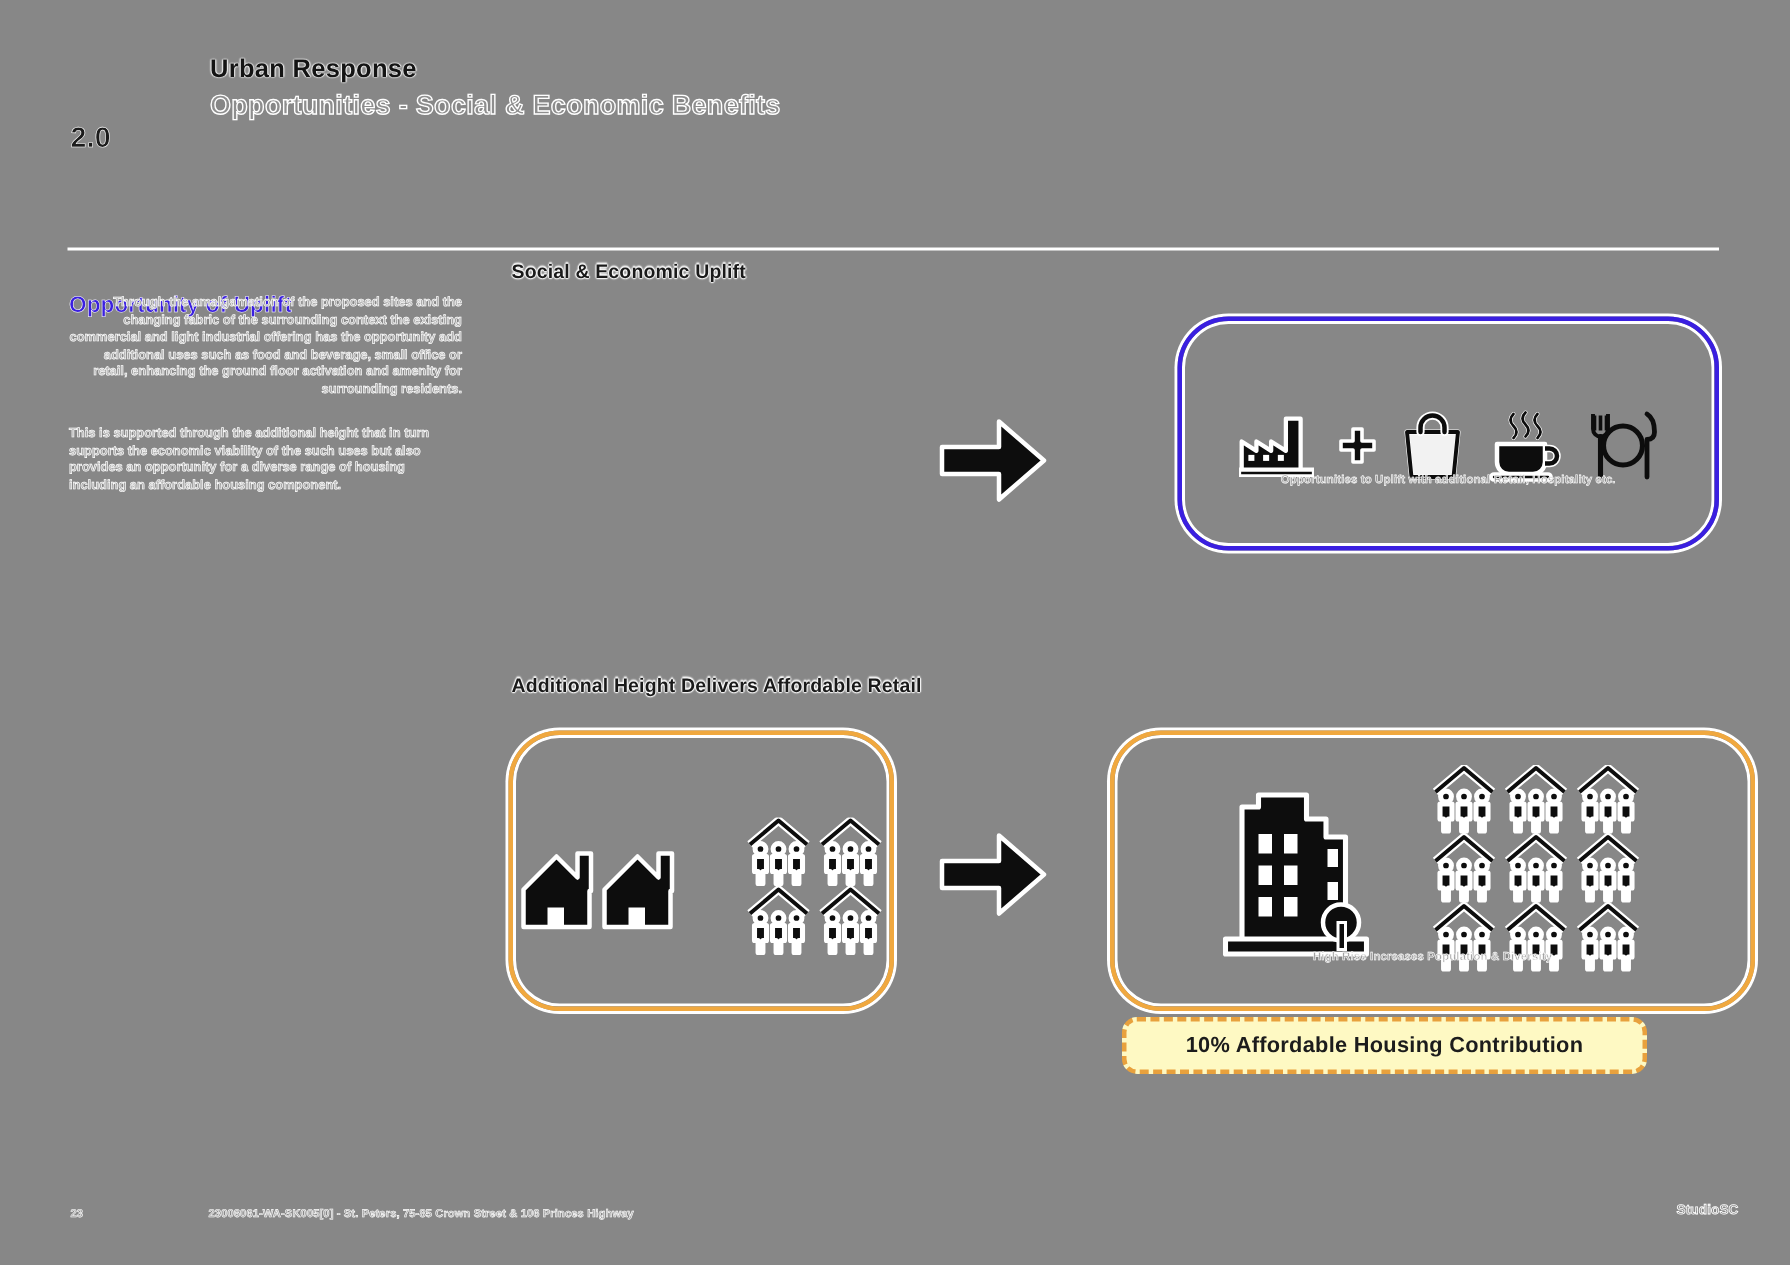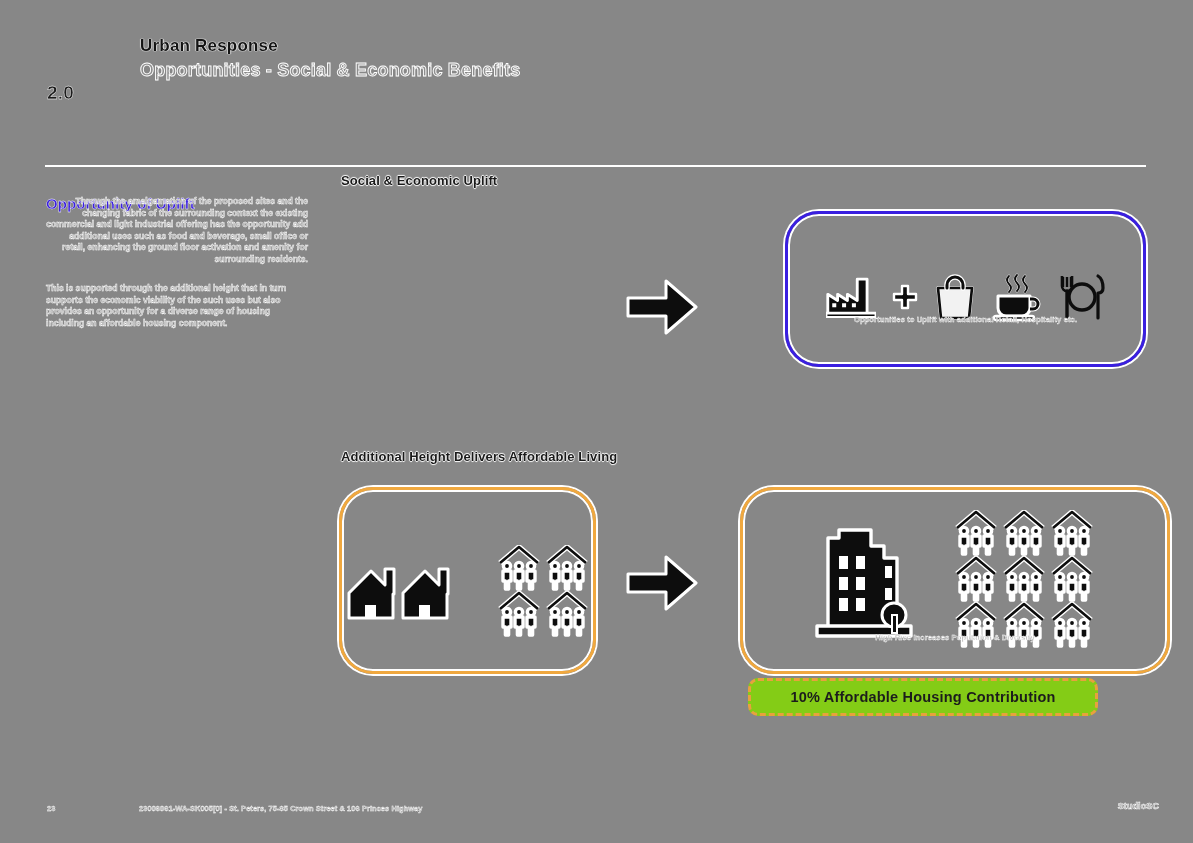--- a/index.html
+++ b/index.html
@@ -149,21 +149,21 @@
   #arrow-2 { left: 626px; top: 554px; }
 
   
   .banner {
     position: absolute;
     left: 748px;
     top: 678px;
     width: 350px;
     height: 38px;
     border-radius: 10px;
-    background: #84cc16;
+    background: #fef9c3;
     border: 3px dashed #e8a13d;
     box-sizing: border-box;
     display: flex;
     align-items: center;
     justify-content: center;
   }
   .banner-label {
     font-size: 14.5px;
     font-weight: bold;
     color: #1c1c1c;
@@ -269,21 +269,21 @@
             <path d="M9 18 V45" stroke="#0d0d0d" stroke-width="3.4" fill="none" stroke-linecap="round"></path>
             <circle cx="24" cy="24" r="13" fill="none" stroke="#0d0d0d" stroke-width="3.4"></circle>
             <path d="M40 3 q5 3 5 12 q0 5 -5 5 V45" fill="none" stroke="#0d0d0d" stroke-width="3.2" stroke-linecap="round"></path>
           </g>
         </svg>
       </span>
     </div>
     <div class="panel-cap" id="cap-b">Opportunities to Uplift with additional Retail, Hospitality etc.</div>
   </div>
 
-  <div class="sec-h sec-h-2">Additional Height Delivers Affordable Living</div>
+  <div class="sec-h sec-h-2">Additional Height Delivers Affordable Retail</div>
 
   <div class="panel orange" id="panel-c">
     <div class="panel-icons" style="top:55px; gap:48px; align-items:center;">
       <span>
         <svg width="104" height="60" viewBox="0 0 104 60">
           <g fill="#0d0d0d" stroke="#ffffff" stroke-width="3" stroke-linejoin="round">
             <path d="M3 32 L25 10 L39 24 V8 H48 V33 L47 33 V57 H3 Z"></path>
             <path d="M57 32 L79 10 L93 24 V8 H102 V33 L101 33 V57 H57 Z"></path>
           </g>
           <rect x="19" y="44" width="11" height="14" fill="#ffffff"></rect>

